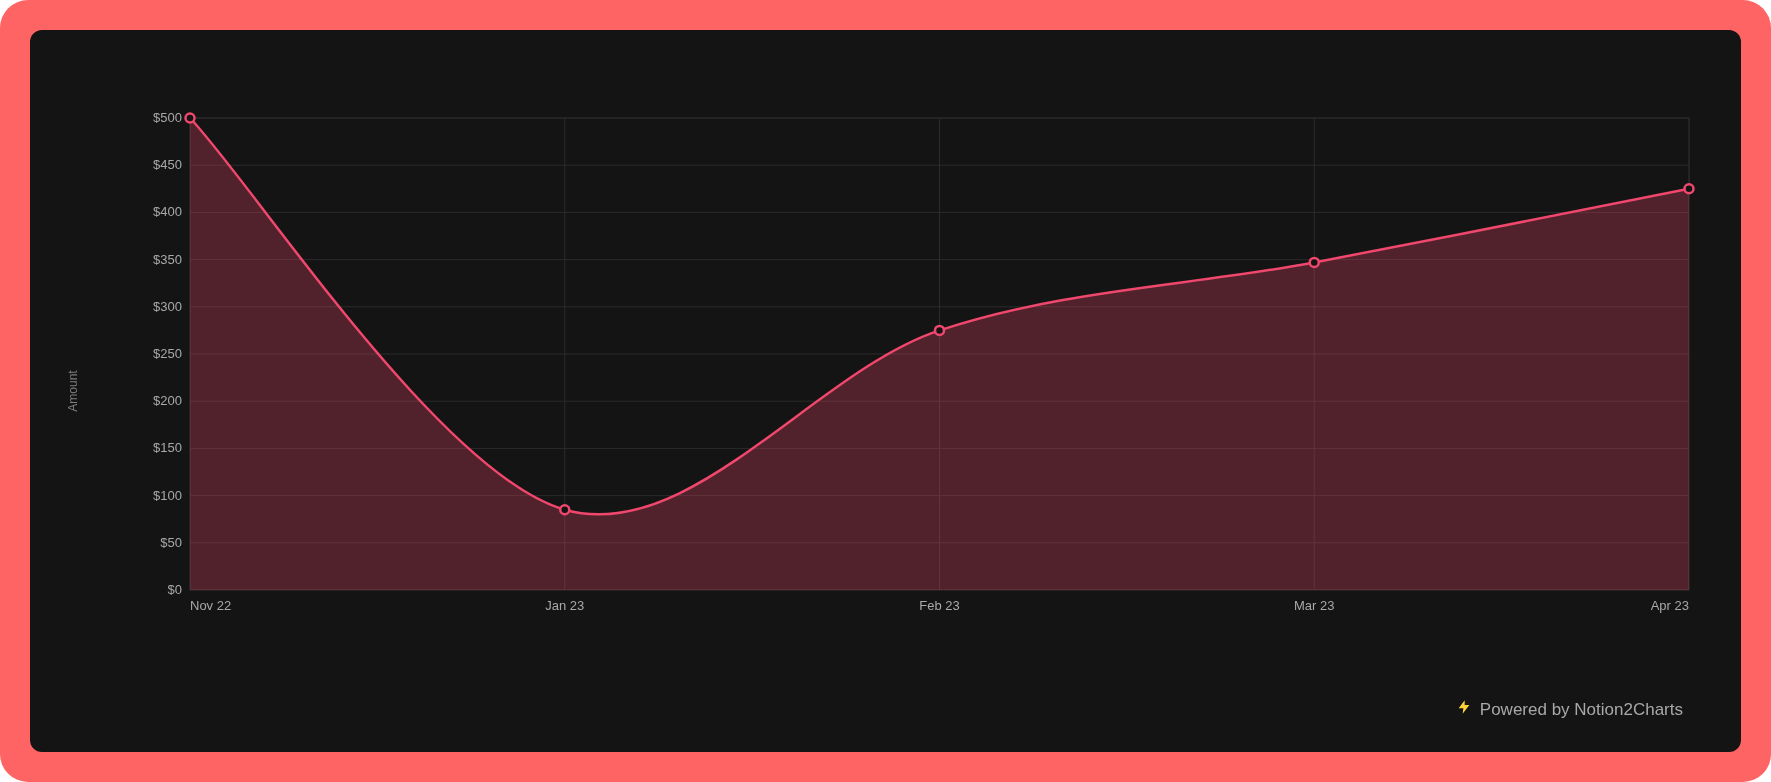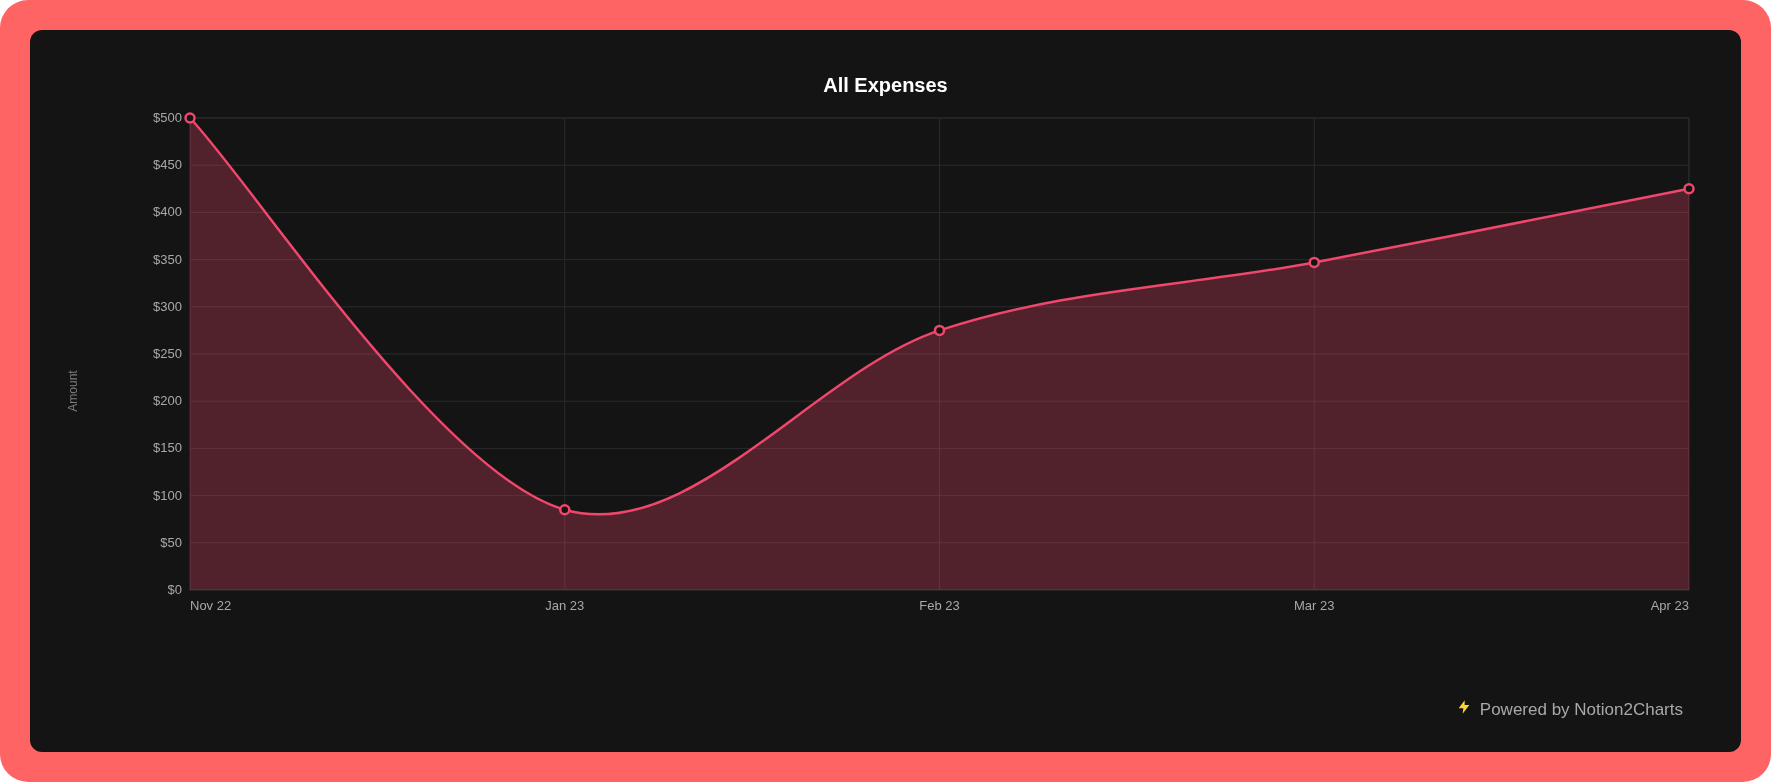--- a/index.html
+++ b/index.html
@@ -16,21 +16,20 @@
   .line{fill:none;stroke:#f0476d;stroke-width:2.5;}
   .pt{fill:#141414;stroke:#f0476d;stroke-width:2.5;}
   .footer{position:absolute;right:58px;bottom:32px;display:flex;align-items:center;gap:8px;color:#a8a8a8;font-size:17px;}
   .bolt{color:#ffd23a;}
 </style>
 </head>
 <body>
 
 <div class="outer">
   <div class="panel">
-    <div class="title">All Expenses</div>
     <div class="ylabel">Amount</div>
     <div class="plot">
       <svg id="chart-svg" viewBox="0 0 1539 472" preserveAspectRatio="none">
           <g class="grid">
             <line x1="40" x2="1539" y1="472" y2="472"></line>
             <line x1="40" x2="1539" y1="424.8" y2="424.8"></line>
             <line x1="40" x2="1539" y1="377.6" y2="377.6"></line>
             <line x1="40" x2="1539" y1="330.4" y2="330.4"></line>
             <line x1="40" x2="1539" y1="283.2" y2="283.2"></line>
             <line x1="40" x2="1539" y1="236" y2="236"></line>

